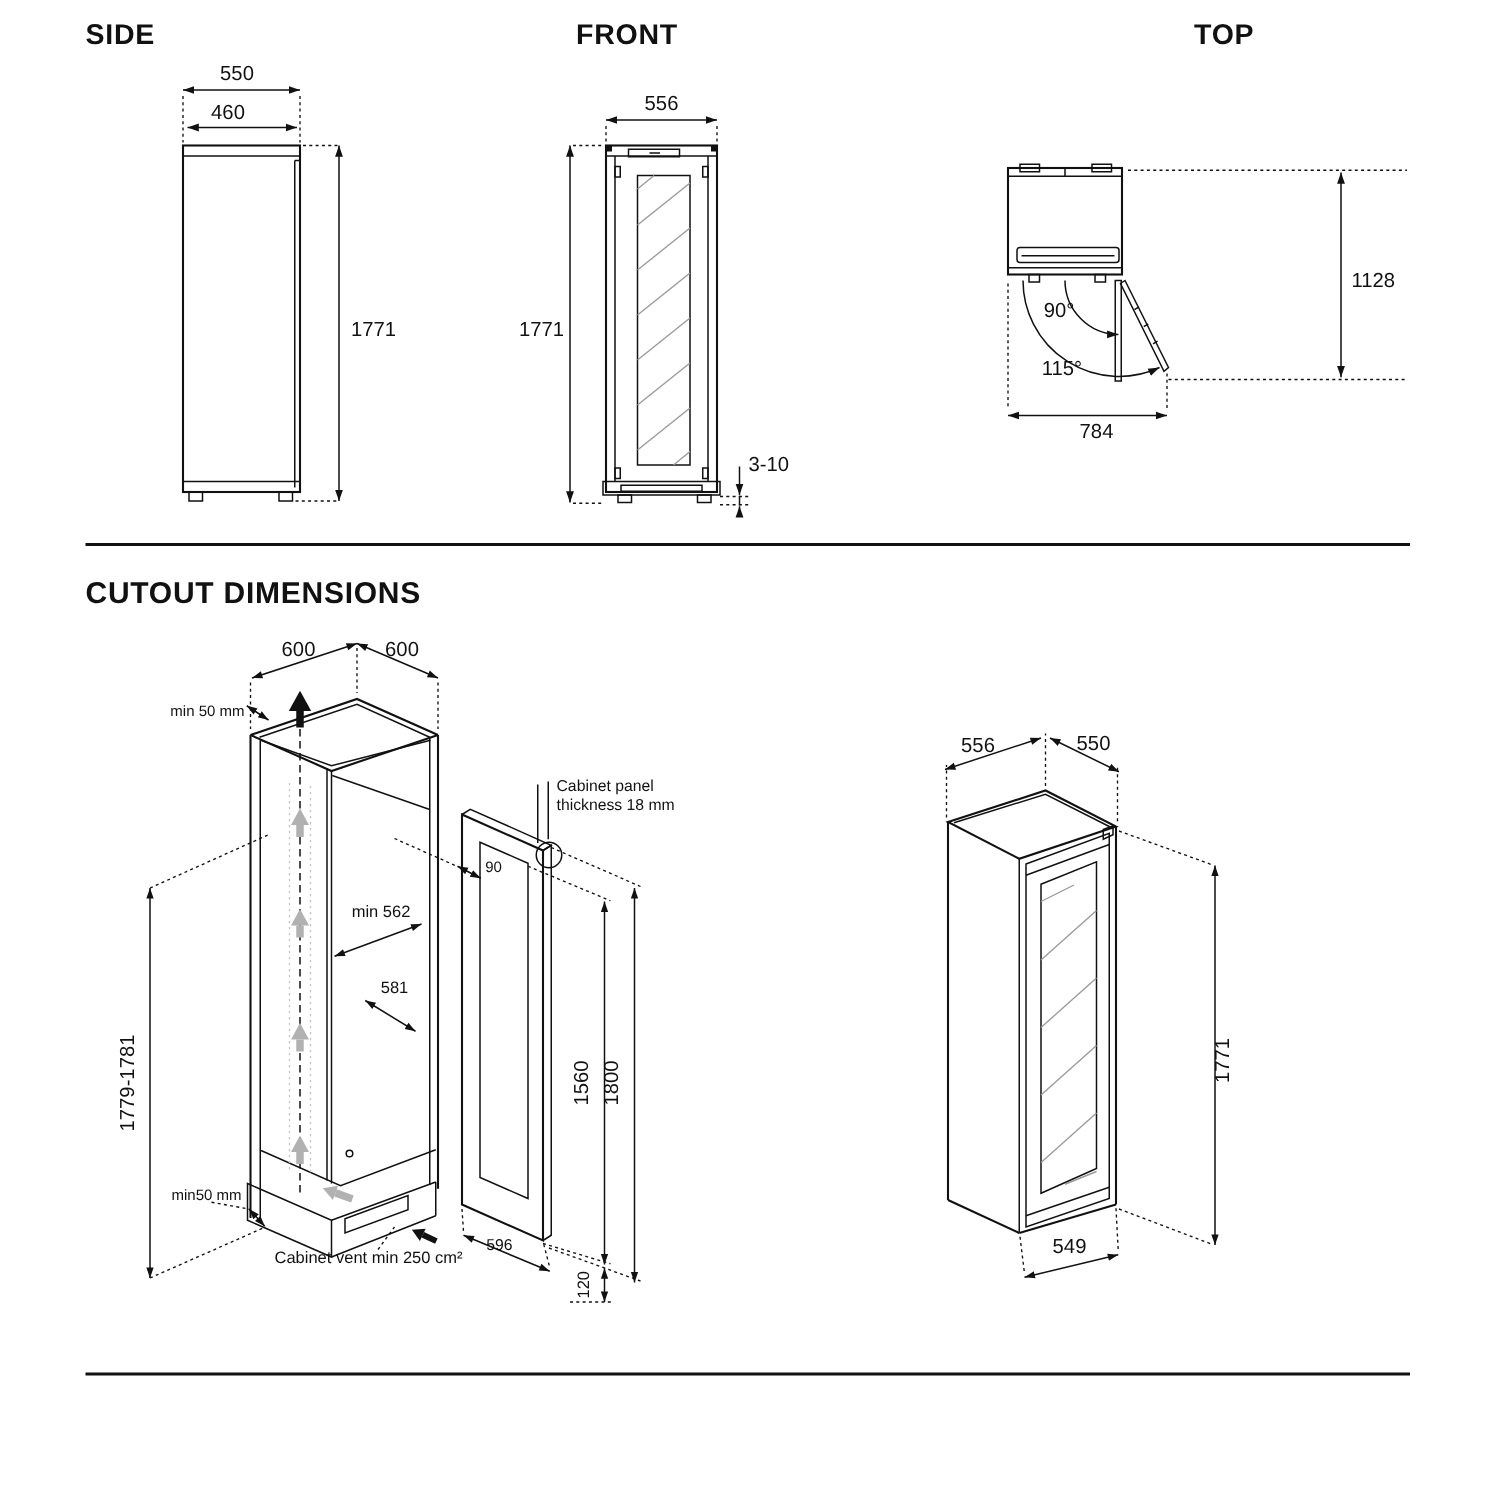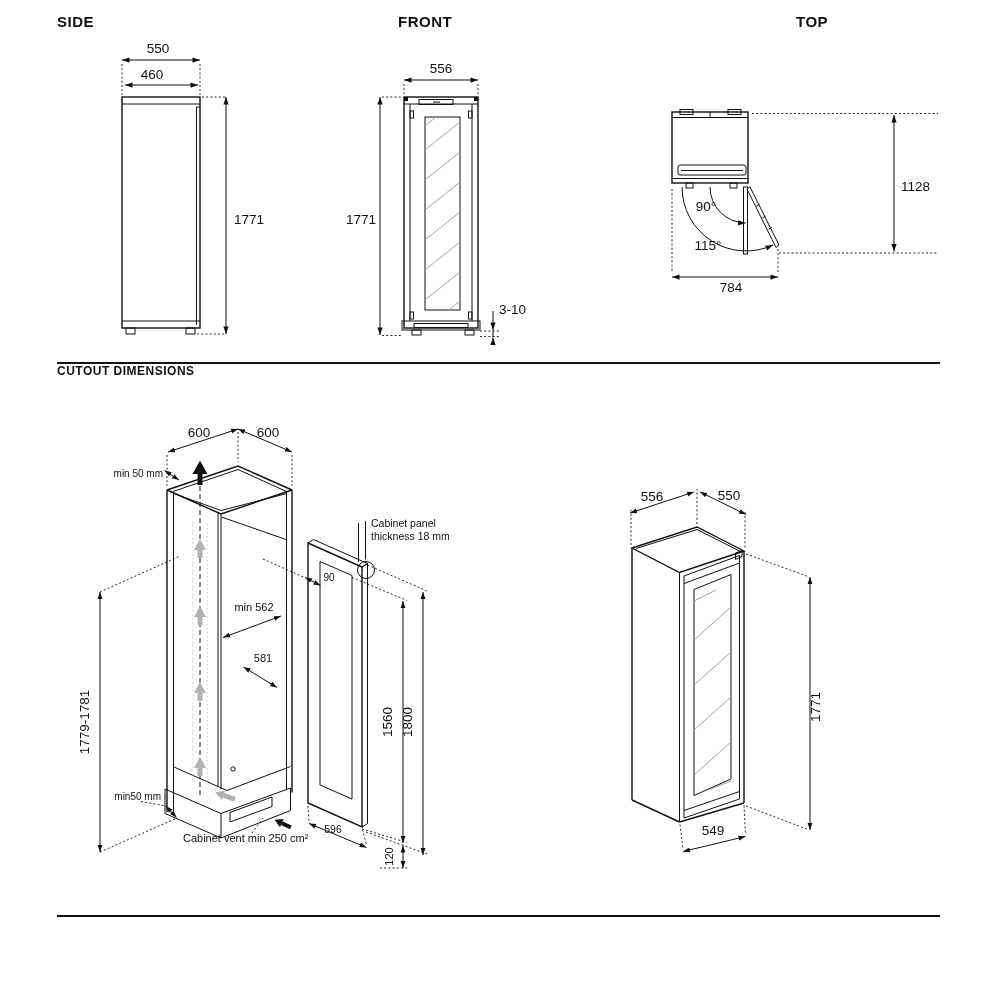--- a/index.html
+++ b/index.html
@@ -1,41 +1,41 @@
 <!DOCTYPE html>
 <html><head>
 <meta charset="utf-8">
 <style>
   * { margin:0; padding:0; box-sizing:border-box; }
   html,body { background:#fff; }
   body { width:1000px; height:1000px; font-family:"Liberation Sans",sans-serif; }
   .canvas { position:relative; width:1000px; height:1000px; background:#fff; overflow:hidden; }
   .layer { position:absolute; left:0; top:0; }
-  .title { position:absolute; font-weight:bold; font-size:15px; color:#111; letter-spacing:.5px; }
+  .title { position:absolute; font-weight:bold; font-size:19px; color:#111; letter-spacing:.5px; }
   .rule { position:absolute; height:2px; background:#111; }
   svg text { font-family:"Liberation Sans",sans-serif; fill:#111; stroke:none; }
   .ln { fill:none; stroke:#111; stroke-width:1; }
   .thick { stroke-width:1.4; }
   .dot { stroke-dasharray:2 2.2; stroke-width:.9; }
   .dash { stroke-dasharray:5 3; }
   .hatch { stroke:#9a9a9a; stroke-width:.9; fill:none; }
   .faint { stroke:#c4c4c4; stroke-dasharray:1.5 2.5; stroke-width:.9; fill:none; }
   .fill { fill:#111; stroke:none; }
   .gfill { fill:#b1b1b1; stroke:none; }
   .t13 { font-size:13.5px; }
   .t11 { font-size:11px; } .t10 { font-size:10px; } .t105 { font-size:10.5px; }
   .mid { text-anchor:middle; } .end { text-anchor:end; }
 </style>
 </head>
 <body>
 
 <div class="canvas">
 
   <div class="title" style="left:57px; top:13px;">SIDE</div>
-  <div class="title" style="left:398px; top:13px;">FRONT</div>
+  <div class="title" style="left:384px; top:13px;">FRONT</div>
   <div class="title" style="left:753px; top:13px;margin-left:43px;">TOP</div>
 
   <svg class="layer" width="1000" height="1000">
     <defs>
       <marker id="aS" viewBox="0 0 10 8" refX="8.6" refY="4" markerWidth="9" markerHeight="7" orient="auto-start-reverse">
         <path d="M0,1 L8.6,4 L0,7 z" fill="#111"></path>
       </marker>
     </defs>
     <g>
       <rect class="ln thick" x="122" y="97" width="78" height="231"></rect>
@@ -144,21 +144,21 @@
       <line class="ln" x1="672" y1="277" x2="778" y2="277" marker-start="url(#aT)" marker-end="url(#aT)"></line>
       <text class="t13 mid" x="731" y="292">784</text>
       <line class="ln dot" x1="752" y1="113.5" x2="938" y2="113.5"></line>
       <line class="ln dot" x1="779" y1="253" x2="938" y2="253"></line>
       <line class="ln" x1="894" y1="115" x2="894" y2="251.5" marker-start="url(#aT)" marker-end="url(#aT)"></line>
       <text class="t13" x="901" y="191">1128</text>
     </g>
   </svg>
 
   <div class="rule" style="left:57px; top:362px; width:883px;"></div>
-  <div class="title" style="left:57px; top:364px; font-size:12px;">CUTOUT DIMENSIONS</div>
+  <div class="title" style="left:57px; top:385px; font-size:20px;">CUTOUT DIMENSIONS</div>
 
   <svg class="layer" width="1000" height="1000">
     <defs>
       <marker id="aN" viewBox="0 0 10 8" refX="8.6" refY="4" markerWidth="8.5" markerHeight="6.5" orient="auto-start-reverse">
         <path d="M0,1 L8.6,4 L0,7 z" fill="#111"></path>
       </marker>
     </defs>
     <g>
       <path class="ln thick" d="M167,490 L238,466 L292,490"></path>
       <path class="ln thick" d="M167,490 L221,514 L292,490"></path>

